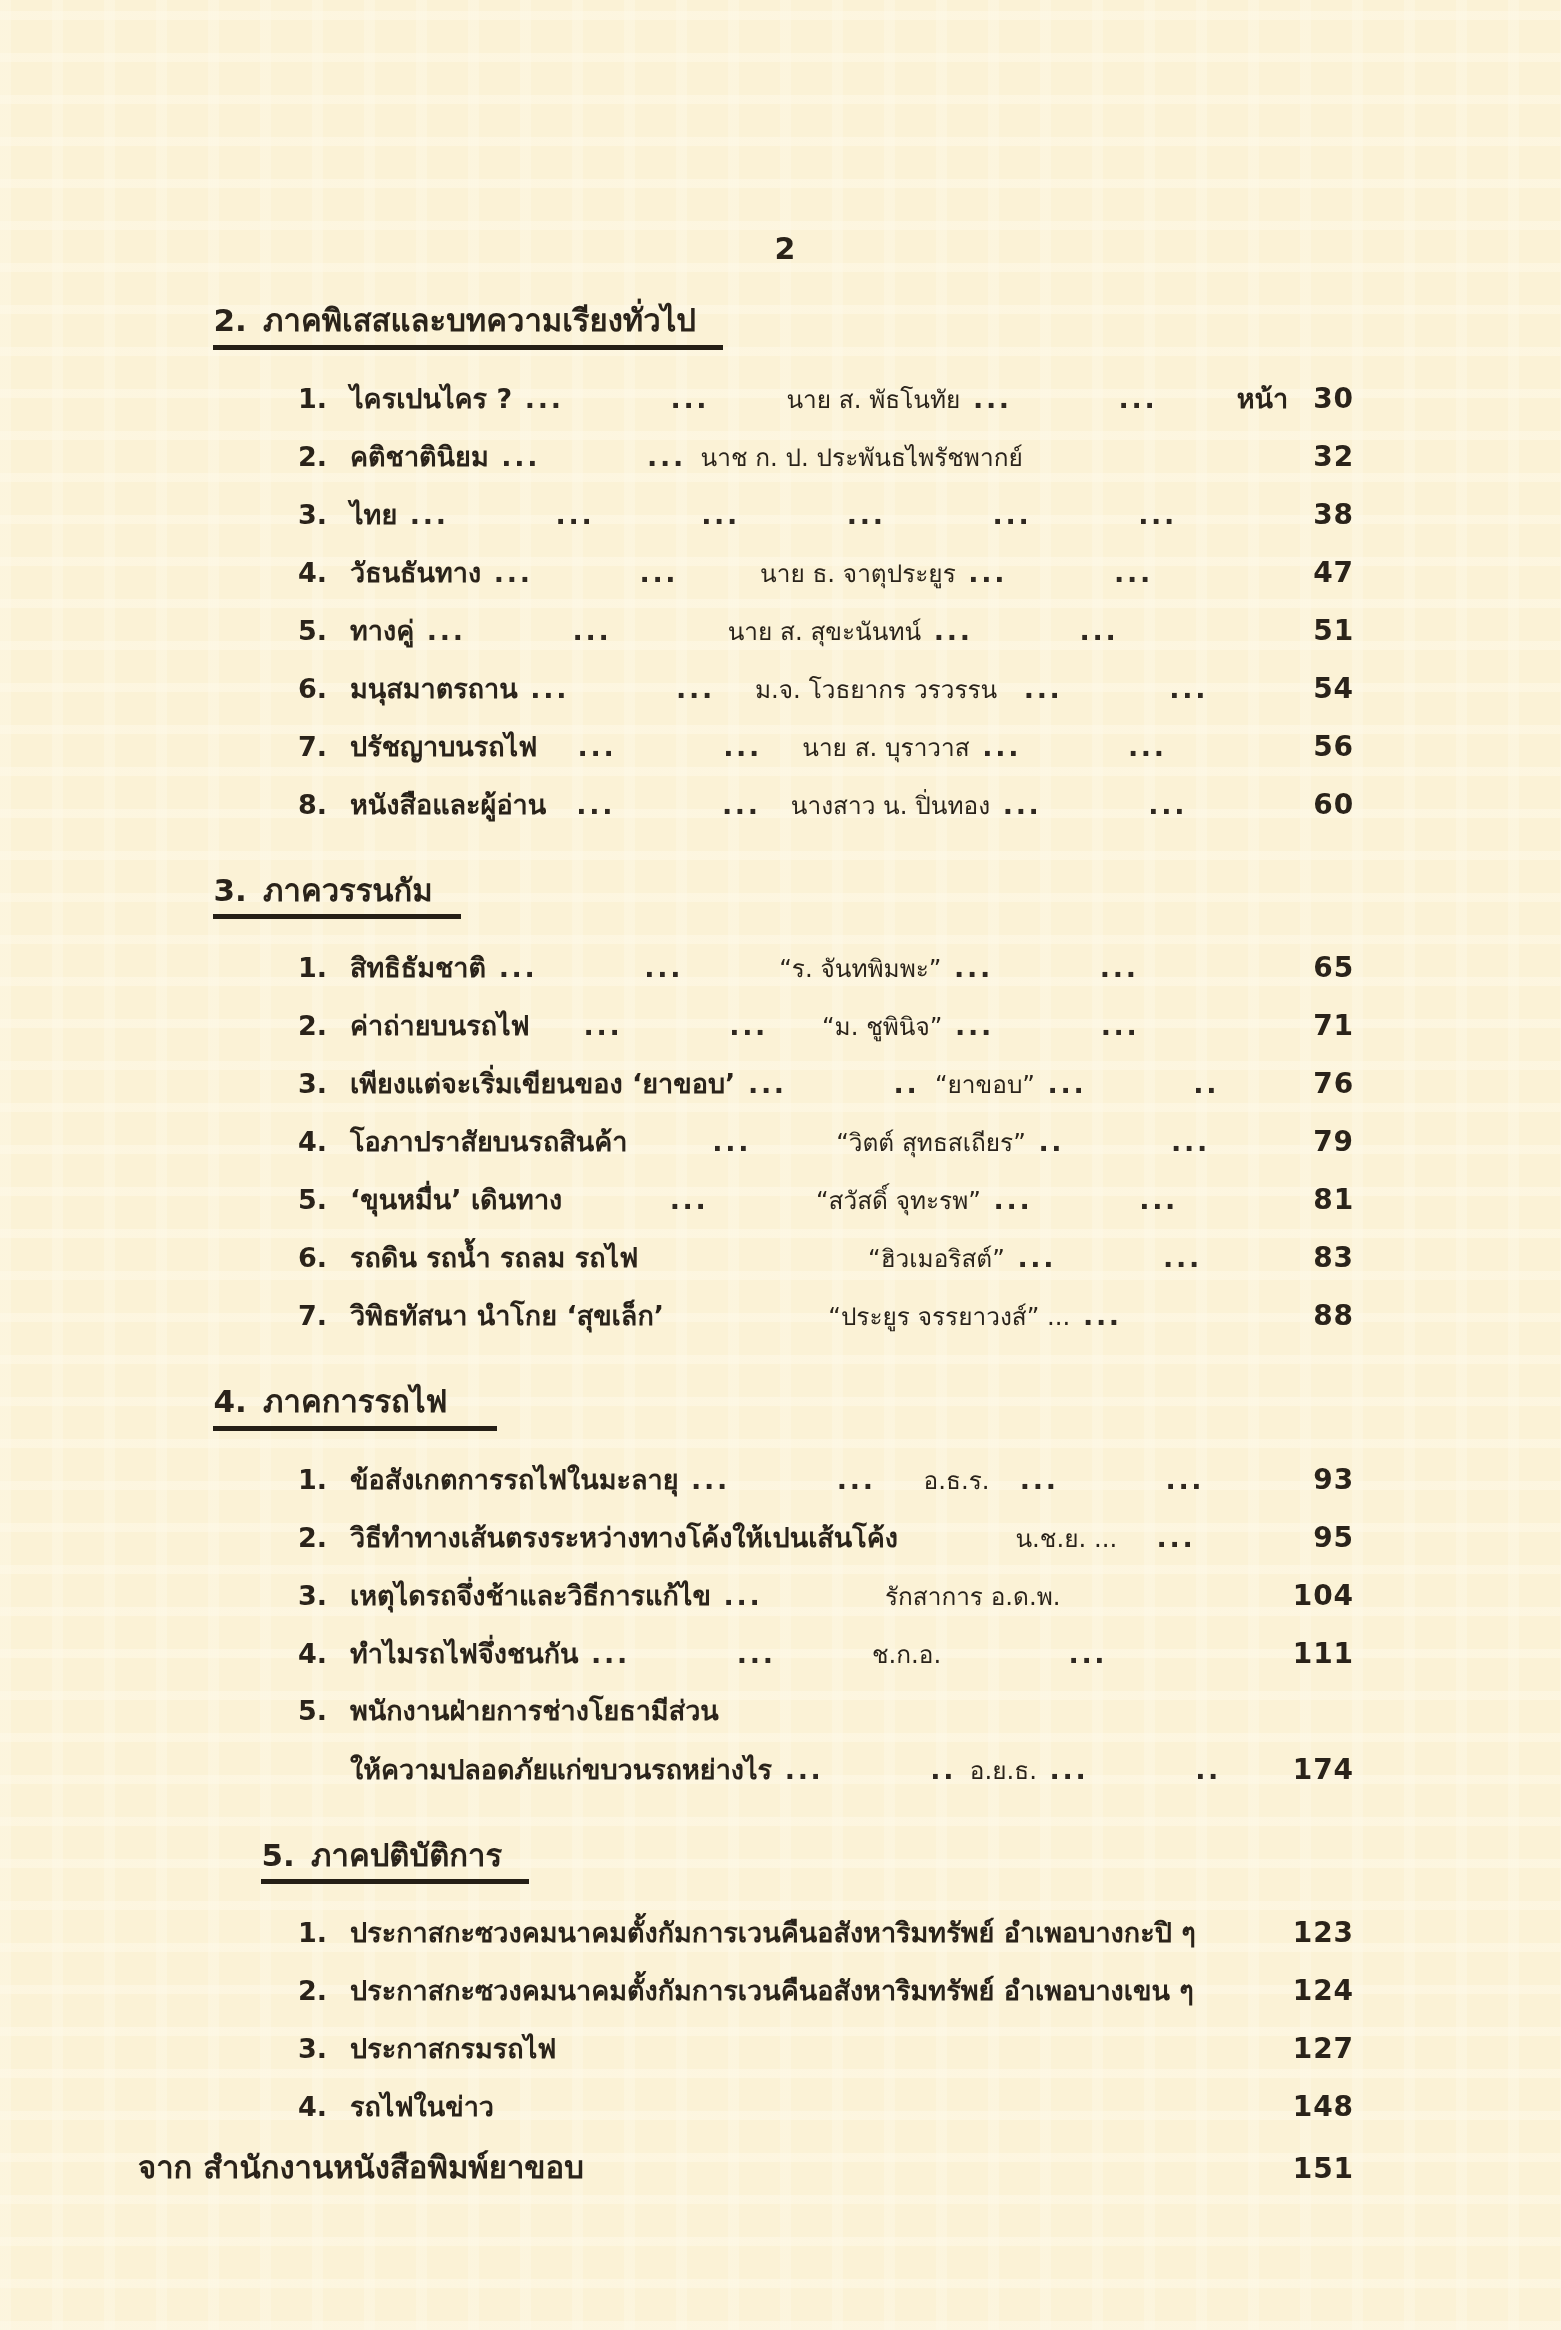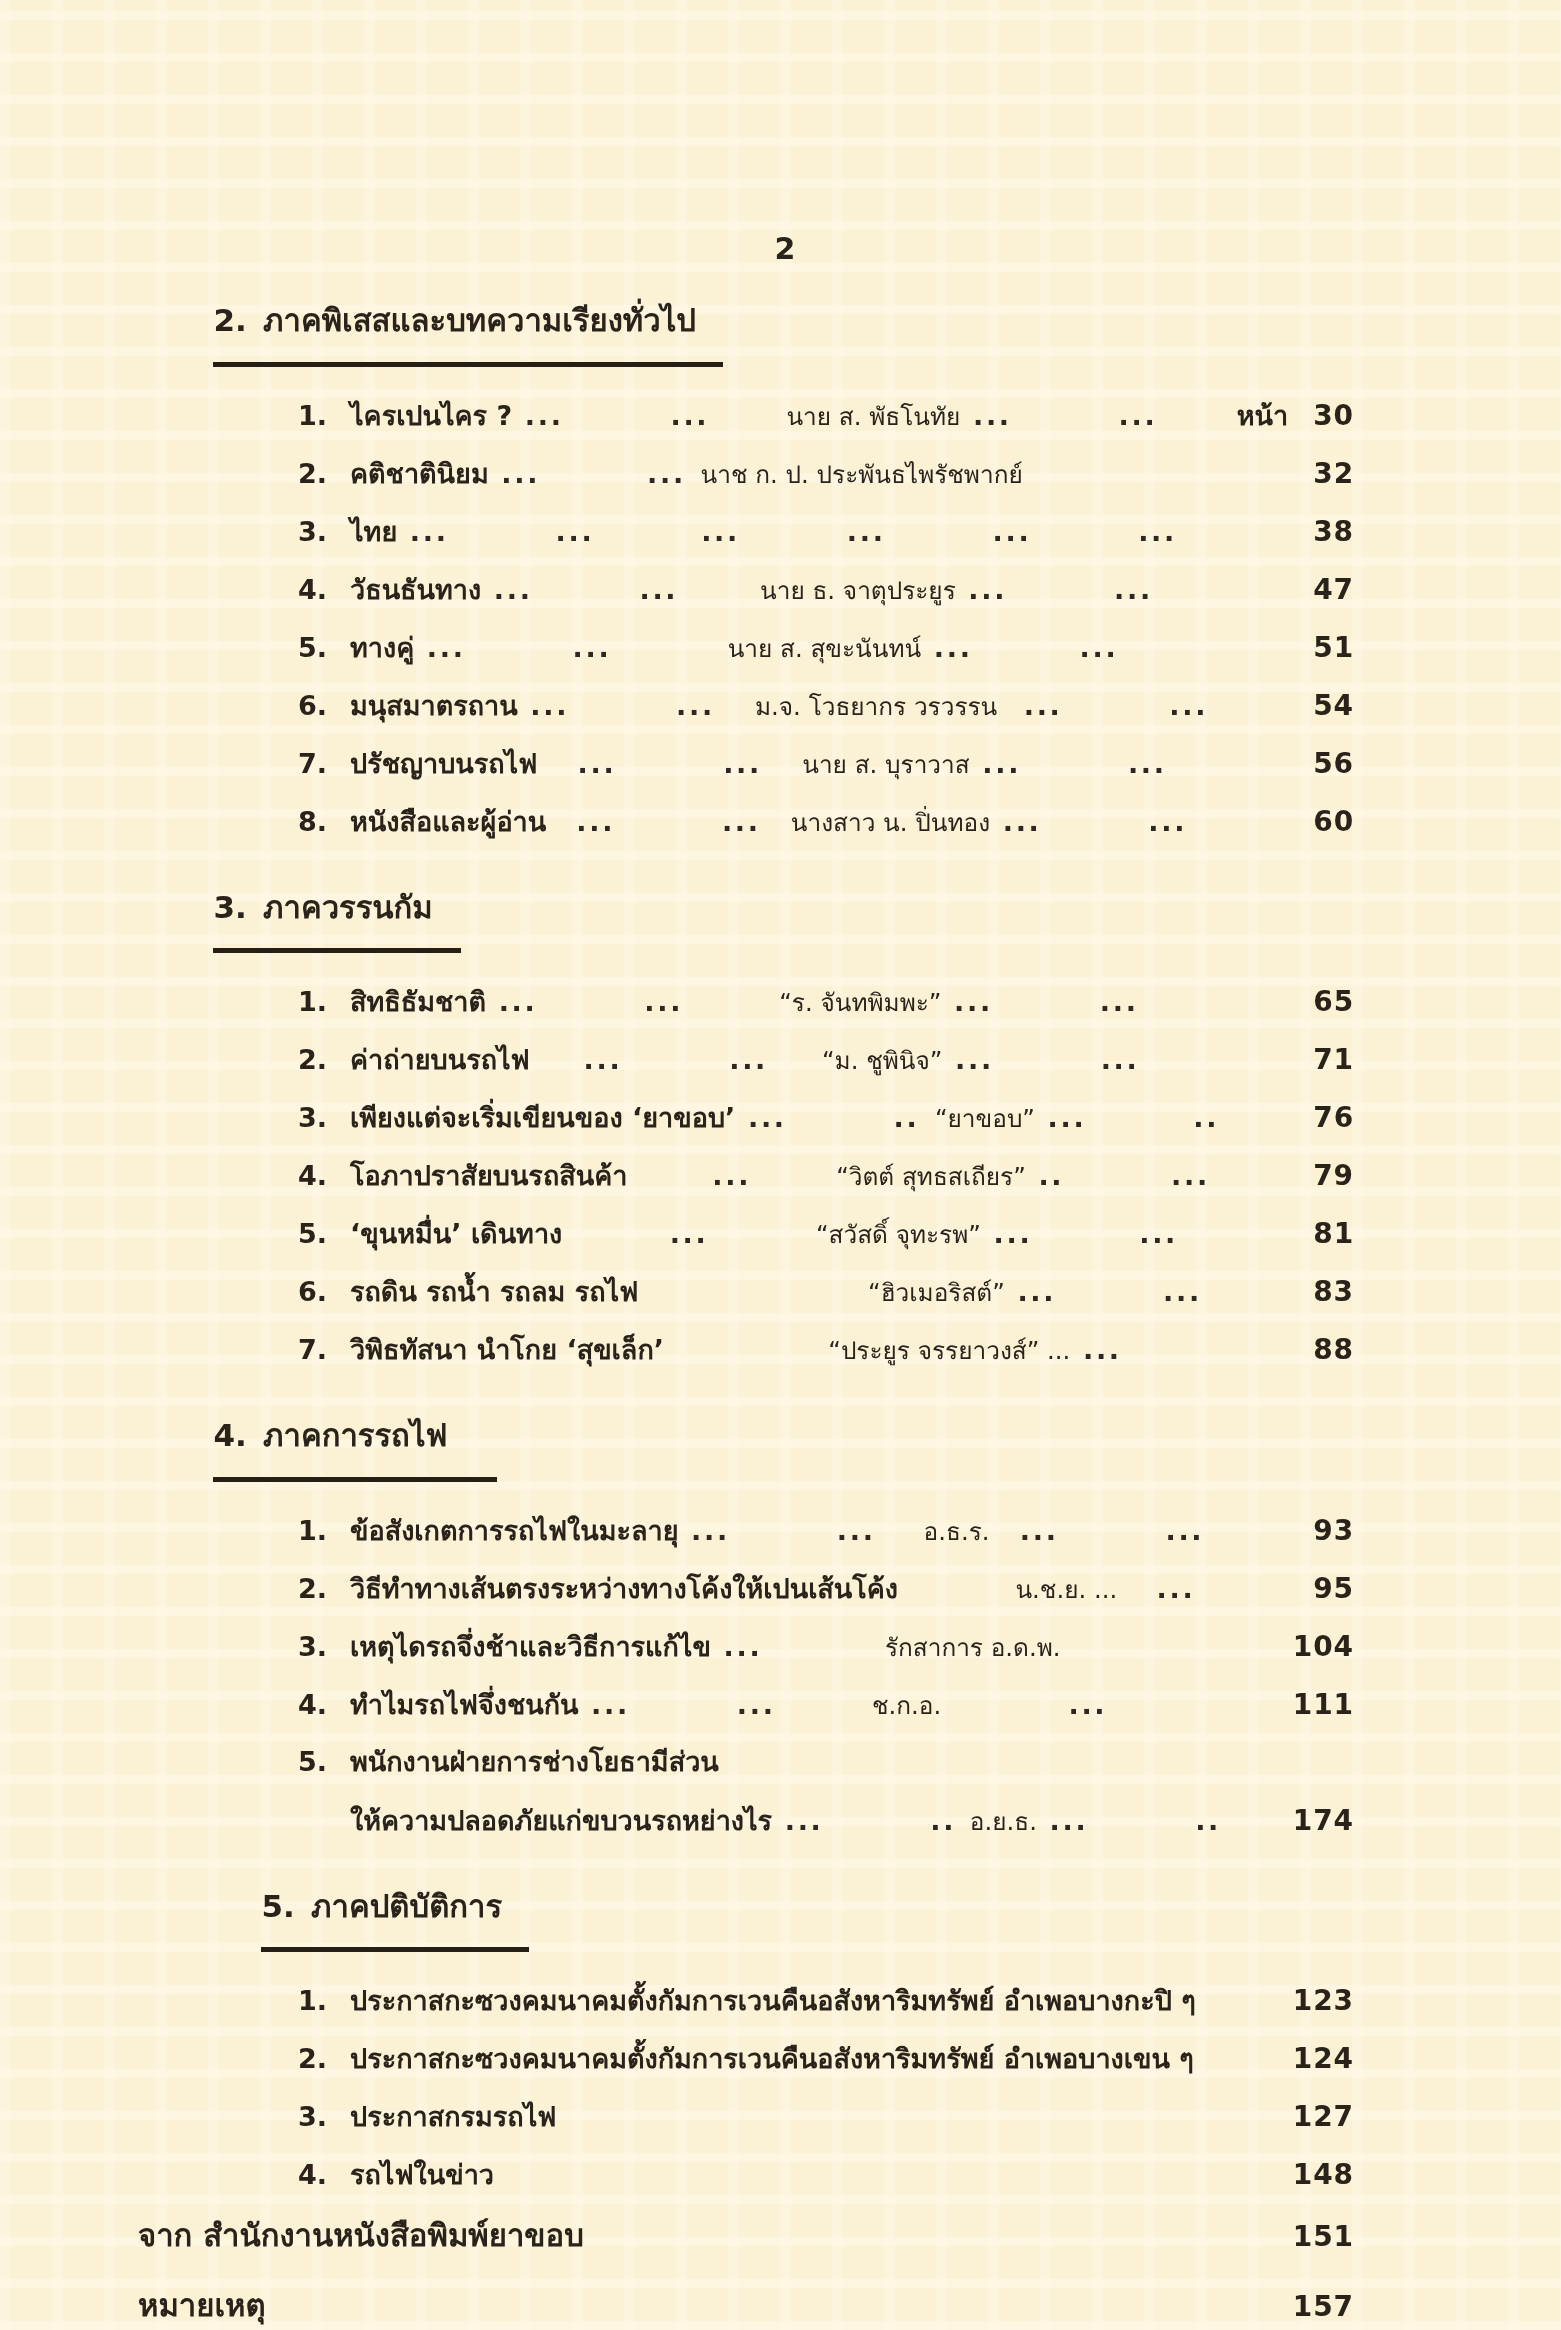--- a/index.html
+++ b/index.html
@@ -25,21 +25,21 @@
     margin-bottom:27px;
     letter-spacing:0.9px;
   }
   .sec-head{
     font-size:31px;font-weight:bold;
     margin:31px 0 22px -3.6px;
     line-height:1.5;
   }
   .sec-wrap{
     display:inline-block;
-    padding:0 27px 18px 0;
+    padding:0 27px 1px 0;
     border-bottom:5.4px solid #251f16;
     white-space:nowrap;
   }
   .sec-wrap .sec-no{margin-right:16.3px;}
   .rows{margin-left:81px;}
   .row{
     display:flex;align-items:baseline;
     min-height:58px;
     font-size:27px;line-height:1.9;
     white-space:nowrap;
@@ -348,22 +348,15 @@
     </div>
   </div>
 
   <div class="frow">
     <span class="ftitle">จาก สำนักงานหนังสือพิมพ์ยาขอบ</span>
     <span class="spacer"></span>
     <span class="pagecol">
         <span class="pnum">151</span>
       </span>
   </div>
-  <div class="frow">
-    <span class="ftitle">หมายเหตุ</span>
-    <span class="spacer"></span>
-    <span class="pagecol">
-        <span class="pnum">157</span>
-      </span>
-  </div>
 
 </div>
 
 
 </body></html>

